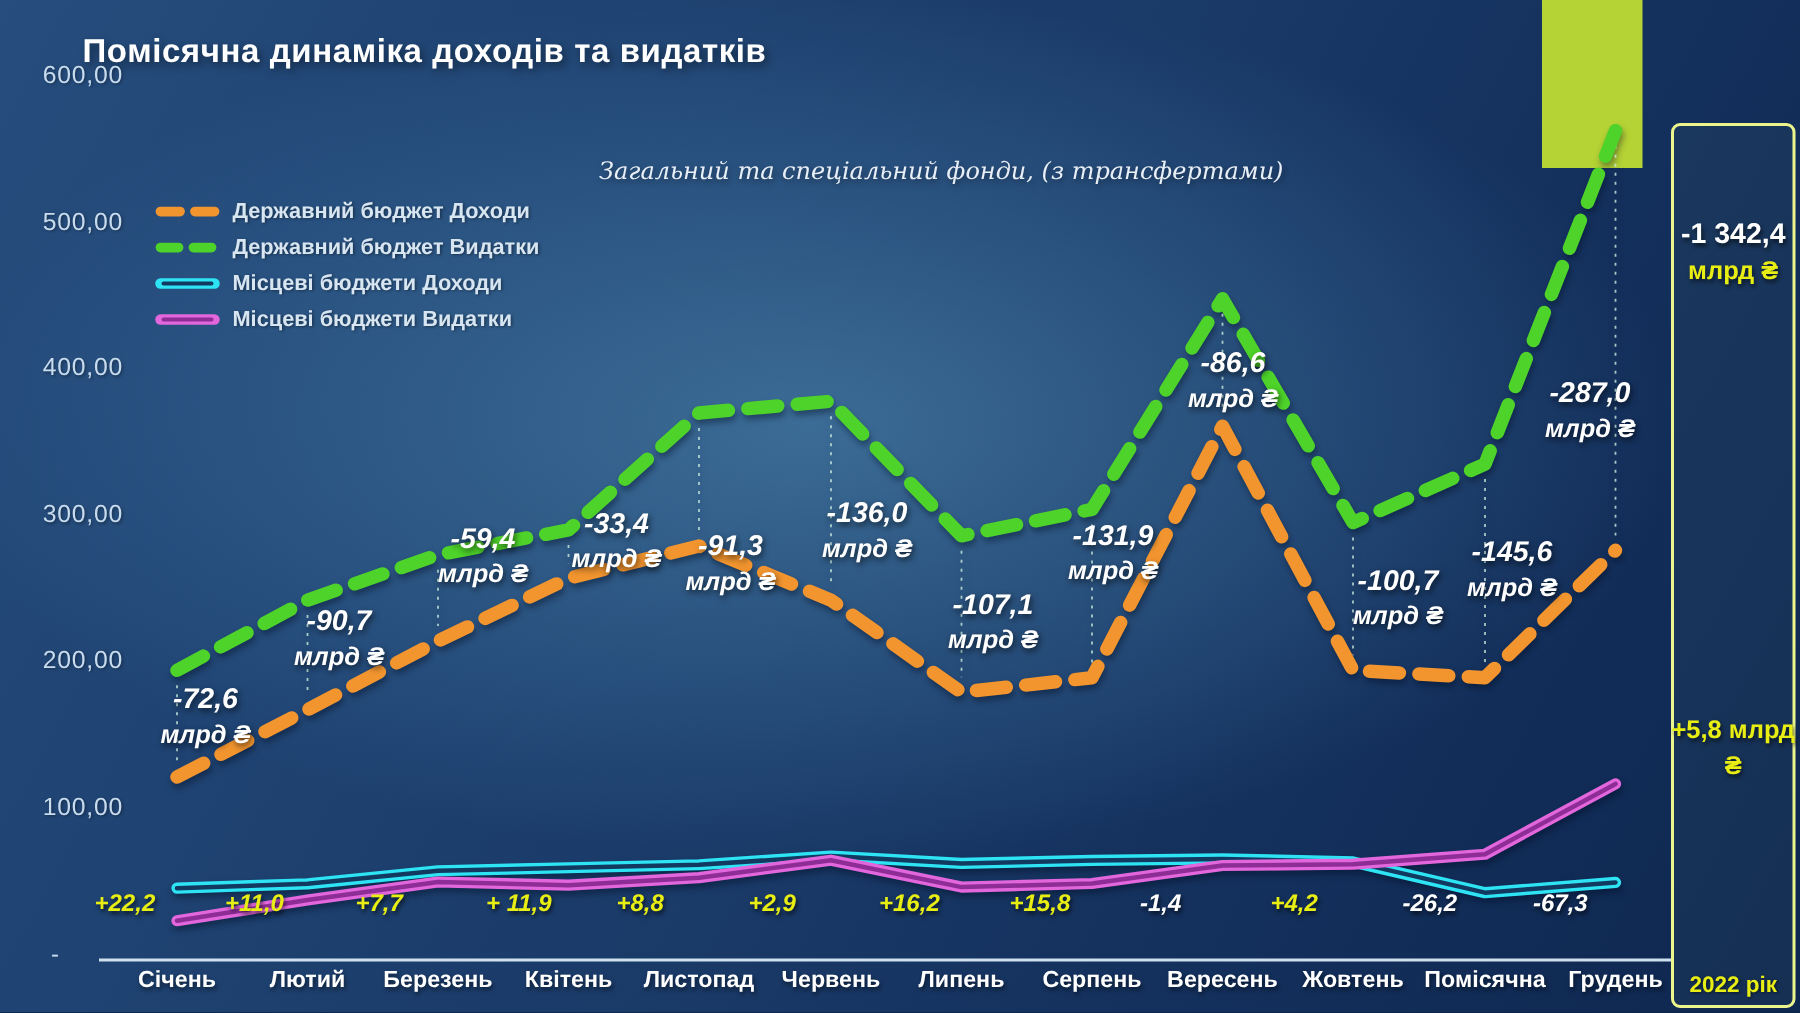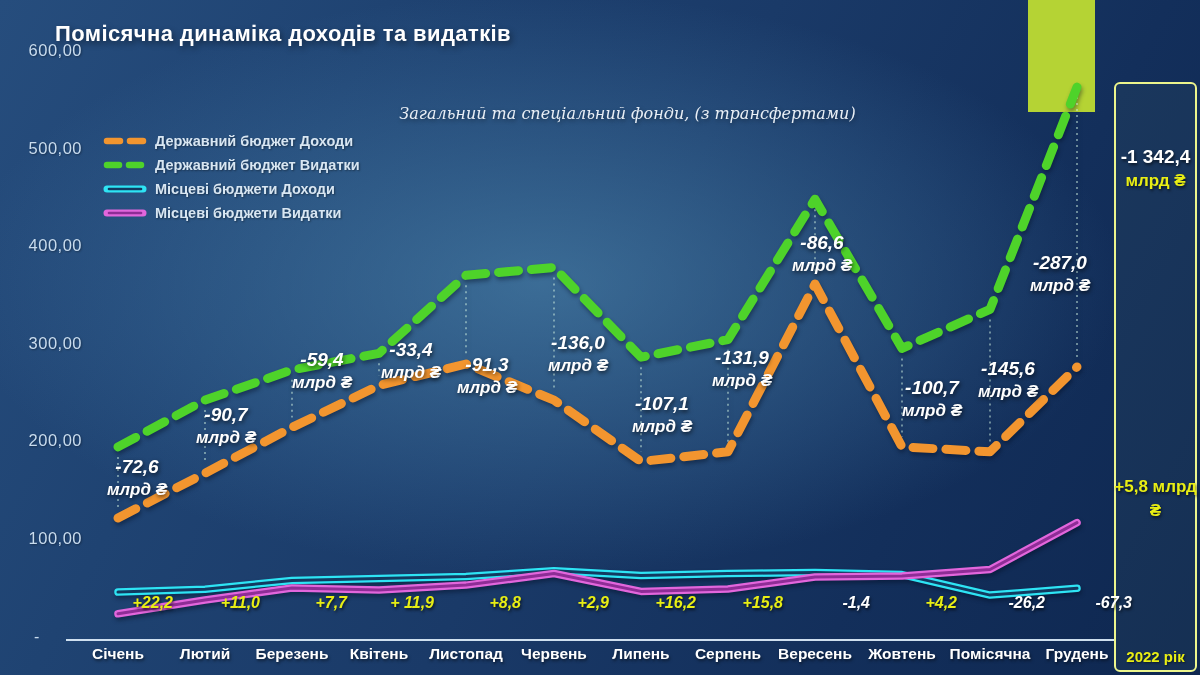--- a/index.html
+++ b/index.html
@@ -22,21 +22,21 @@
   .legend-item svg{display:block;margin-right:8px;}
   .legend-label{color:#d8e6f2;font-size:14.5px;font-weight:bold;text-shadow:1px 1px 2px rgba(0,0,0,.4);}
   .ytick{position:absolute;left:20px;width:62px;text-align:right;color:#c9dcee;font-size:16.5px;
          letter-spacing:.5px;text-shadow:1px 1px 2px rgba(0,0,0,.35);}
   .zero-tick{position:absolute;left:34px;top:628px;color:#c9dcee;font-size:16px;}
   .axis-line{position:absolute;left:66px;top:639px;width:1048px;height:2px;background:#d9e9f7;opacity:.95;}
   #chart{position:absolute;left:0;top:0;pointer-events:none;
          filter:drop-shadow(1px 3px 2px rgba(0,10,30,.40));}
   .month-label{position:absolute;top:645px;width:120px;margin-left:-60px;text-align:center;color:#fff;
          font-size:15.5px;font-weight:bold;text-shadow:1px 2px 3px rgba(0,0,0,.5);}
-  .bal{position:absolute;top:594px;width:110px;margin-left:-55px;text-align:right;
+  .bal{position:absolute;top:594px;width:110px;margin-left:-55px;text-align:left;
          font-size:16px;font-weight:bold;font-style:italic;text-shadow:1px 2px 3px rgba(0,0,0,.65);}
   .bal-pos{color:#e8ee14;}
   .bal-neg{color:#ffffff;}
   .ann{position:absolute;transform:translateX(-50%);text-align:center;color:#fff;
        font-weight:bold;font-style:italic;text-shadow:1px 2px 4px rgba(0,0,0,.65);white-space:nowrap;}
   .ann .v{font-size:19px;line-height:23px;display:block;}
   .ann .u{font-size:17px;line-height:23px;display:block;}
   .panel{position:absolute;left:1114px;top:82px;width:83px;height:590px;border:2.5px solid #ecf58c;
          border-radius:6px;background:rgba(90,125,120,.10);box-sizing:border-box;}
   .panel-state{position:absolute;left:1114px;top:146px;width:83px;text-align:center;font-weight:bold;}

